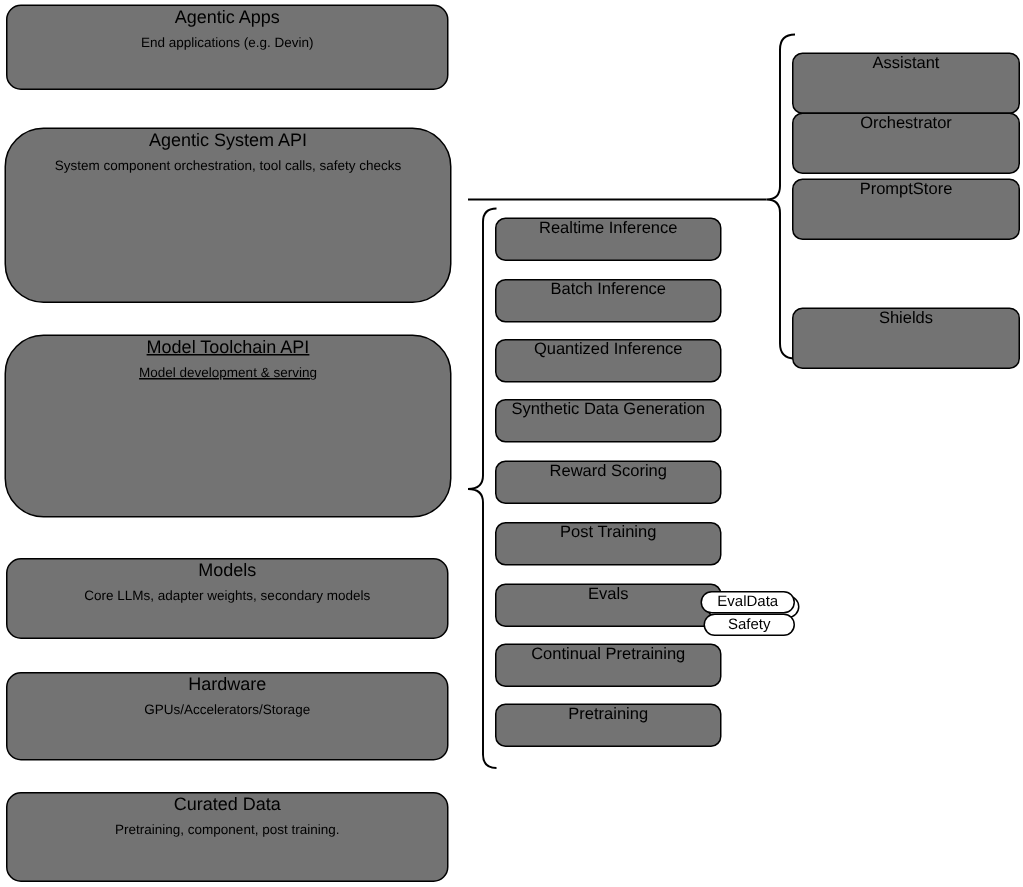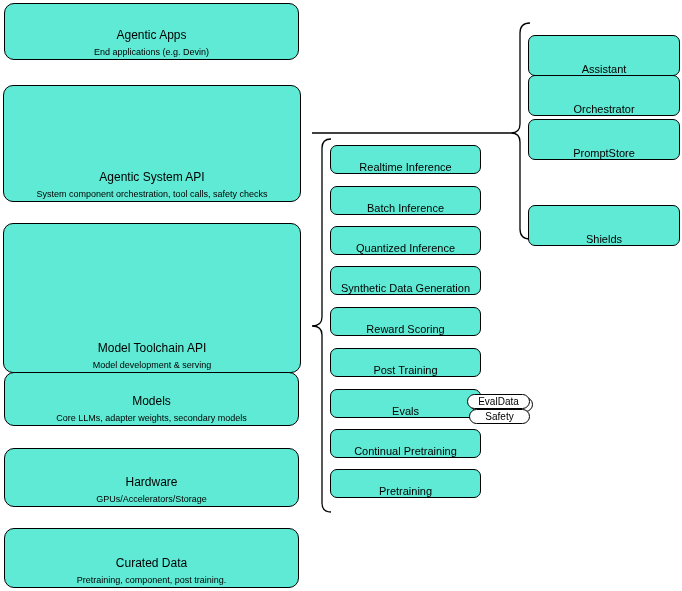--- a/index.html
+++ b/index.html
@@ -9,37 +9,37 @@
     height: 591px;
     background: #ffffff;
     font-family: "Liberation Sans", sans-serif;
     color: #000000;
     overflow: hidden;
   }
   .node {
     position: absolute;
     box-sizing: border-box;
     border: 1.3px solid #000000;
-    background: #5eead4;
+    background: #737373;
     display: flex;
     flex-direction: column;
     align-items: center;
-    justify-content: flex-end;
+    justify-content: flex-start;
     text-align: center;
   }
   .node .title { font-size: 12px; line-height: 1.25; }
   .node .subtitle { font-size: 9px; line-height: 1.3; margin-top: 4px; }
   .r10 { border-radius: 10px; }
-  .r26 { border-radius: 10px; }
+  .r26 { border-radius: 26px; }
 
   
   .lbox { left: 4px; width: 295px; }
   .box-agentic-apps       { top: 3px;   height: 57px; }
   .box-agentic-system-api { left: 3px; width: 298px; top: 85px;  height: 117px; }
-  .box-model-toolchain    { left: 3px; width: 298px; top: 223px; height: 150px; }
+  .box-model-toolchain    { left: 3px; width: 298px; top: 223px; height: 122px; text-decoration: underline; }
   .box-models             { top: 372px; height: 54px; }
   .box-hardware           { top: 448px; height: 59px; }
   .box-curated-data       { top: 528px; height: 60px; }
 
   
   .mbox {
     left: 330px;
     width: 151px;
     height: 29px;
     border-radius: 7px;

